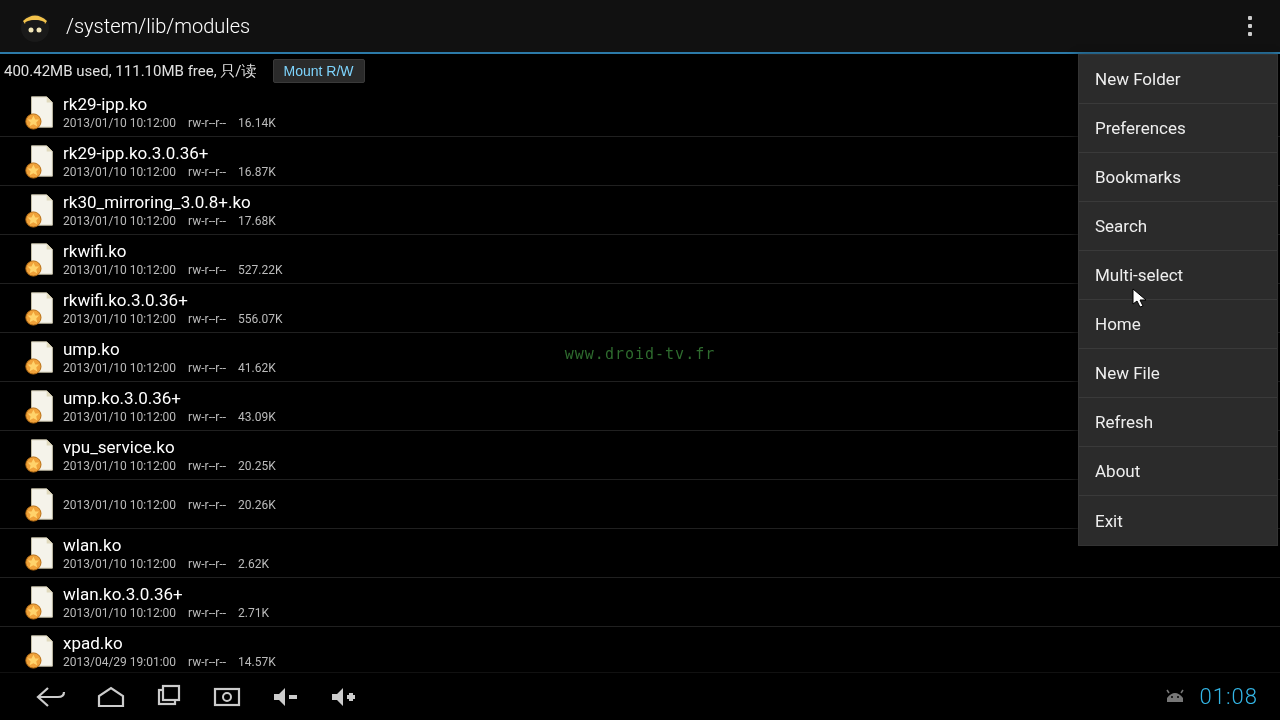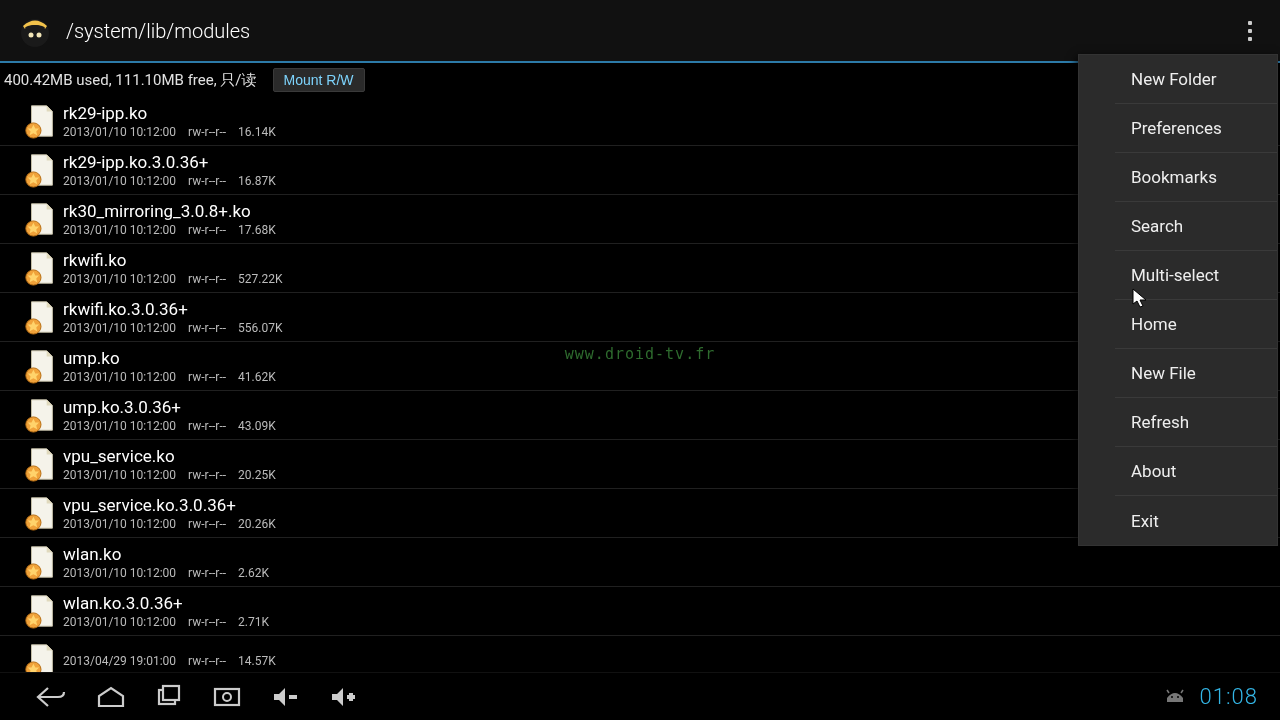--- a/index.html
+++ b/index.html
@@ -5,21 +5,21 @@
   * { margin: 0; padding: 0; box-sizing: border-box; }
   html, body { width: 1280px; height: 720px; overflow: hidden; }
   body {
     background: #000;
     font-family: Roboto, Arial, sans-serif;
     color: #fff;
     position: relative;
   }
   
   .titlebar {
-    height: 63px;
+    height: 54px;
     display: flex;
     align-items: center;
     background: #111;
     border-bottom: 2px solid #2c7aa8;
     position: relative;
   }
   .titlebar .app-icon {
     width: 42px; height: 42px; margin: 0 10px 0 14px;
     display: flex; align-items: center; justify-content: center;
   }
@@ -101,21 +101,20 @@
     z-index: 5;
   }
   .menu-item {
     height: 49px;
     display: flex;
     align-items: center;
     padding: 0 16px;
     font-size: 17px;
     color: #eee;
     border-bottom: 1px solid #3a3a3a;
-    margin-left: 36px;
   }
   .menu-item:last-child { border-bottom: none; }
   .cursor {
     position: absolute;
     left: 1132px; top: 288px;
     z-index: 10;
     pointer-events: none;
   }
 
   
@@ -312,21 +311,20 @@
     <div class="file-row">
     <div class="icon-col">
       <svg width="38" height="38" viewBox="0 0 40 40">
         <path d="M10 4 L26 4 L32 10 L32 36 L10 36 Z" fill="#f5f3ea" stroke="#c8c2aa"></path>
         <path d="M26 4 L26 10 L32 10 Z" fill="#e0d9bd"></path>
         <circle cx="12" cy="30" r="8" fill="#f0a23a" stroke="#b46b12"></circle>
         <path d="M12 24 L14 28 L18 28 L15 31 L16 35 L12 33 L8 35 L9 31 L6 28 L10 28 Z" fill="#ffd36b"></path>
       </svg>
     </div>
     <div class="file-text">
-      <div class="file-name">vpu_service.ko.3.0.36+</div>
       <div class="file-meta">
         <span>2013/01/10 10:12:00</span>
         <span>rw-r--r--</span>
         <span>20.26K</span>
       </div>
     </div>
     </div>
     <div class="file-row">
     <div class="icon-col">
       <svg width="38" height="38" viewBox="0 0 40 40">
@@ -366,20 +364,21 @@
     <div class="file-row">
     <div class="icon-col">
       <svg width="38" height="38" viewBox="0 0 40 40">
         <path d="M10 4 L26 4 L32 10 L32 36 L10 36 Z" fill="#f5f3ea" stroke="#c8c2aa"></path>
         <path d="M26 4 L26 10 L32 10 Z" fill="#e0d9bd"></path>
         <circle cx="12" cy="30" r="8" fill="#f0a23a" stroke="#b46b12"></circle>
         <path d="M12 24 L14 28 L18 28 L15 31 L16 35 L12 33 L8 35 L9 31 L6 28 L10 28 Z" fill="#ffd36b"></path>
       </svg>
     </div>
     <div class="file-text">
+      <div class="file-name">xpad.ko</div>
       <div class="file-meta">
         <span>2013/04/29 19:01:00</span>
         <span>rw-r--r--</span>
         <span>14.57K</span>
       </div>
     </div>
     </div>
   </div>
 
 <div class="menu" id="menu">

